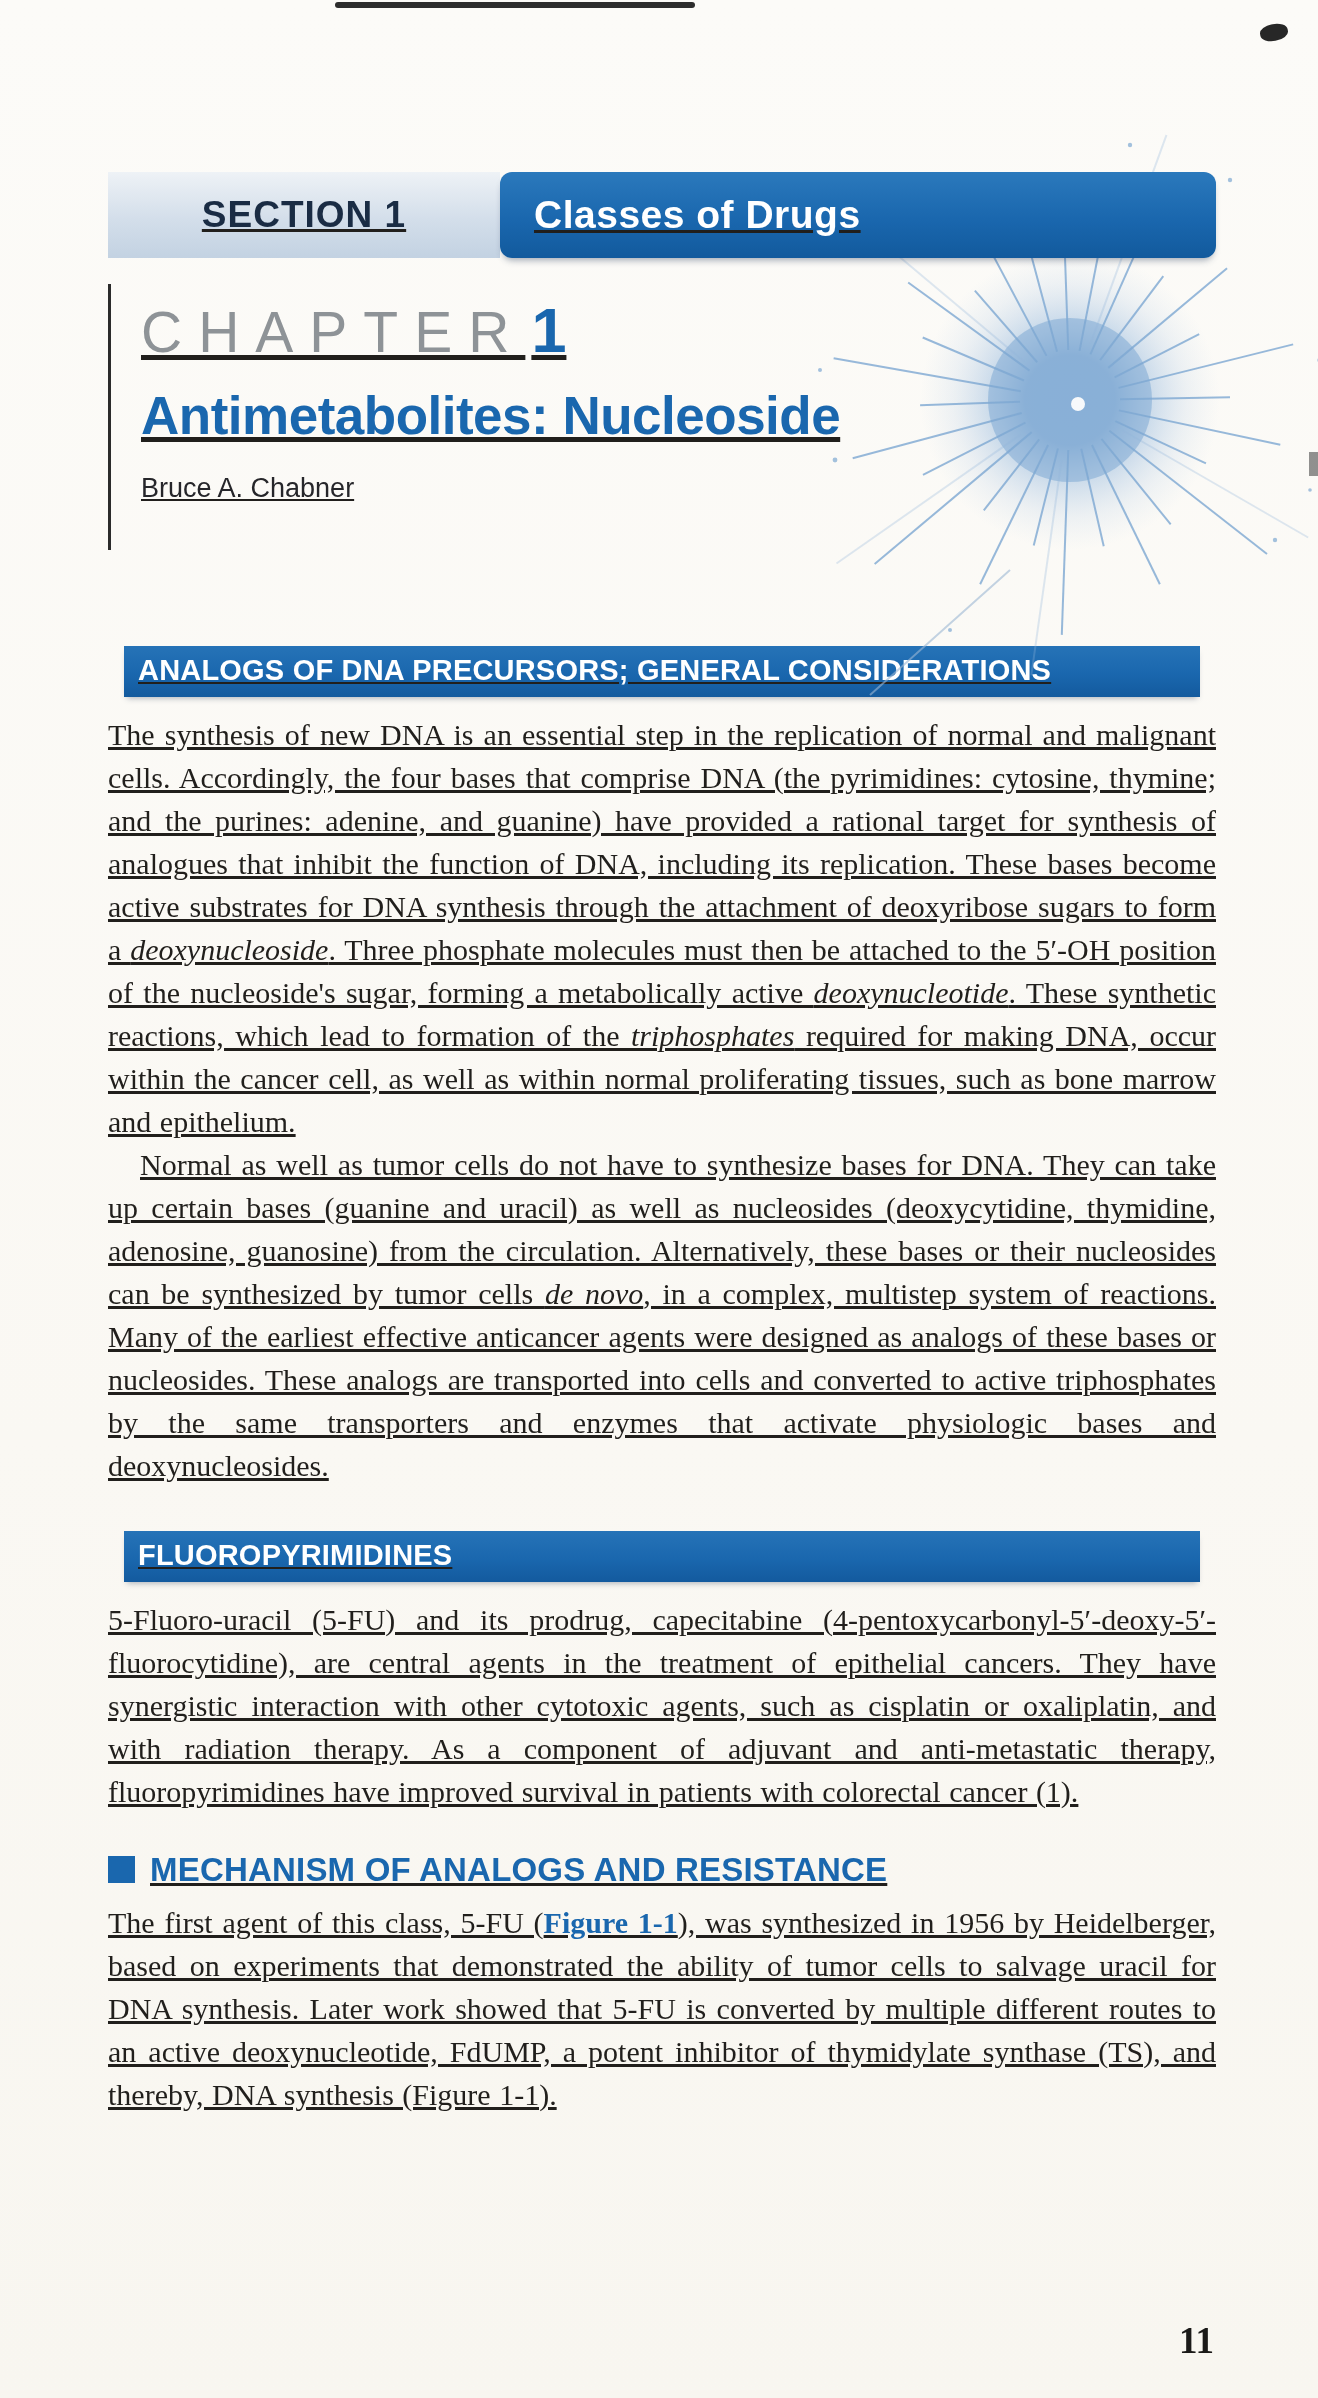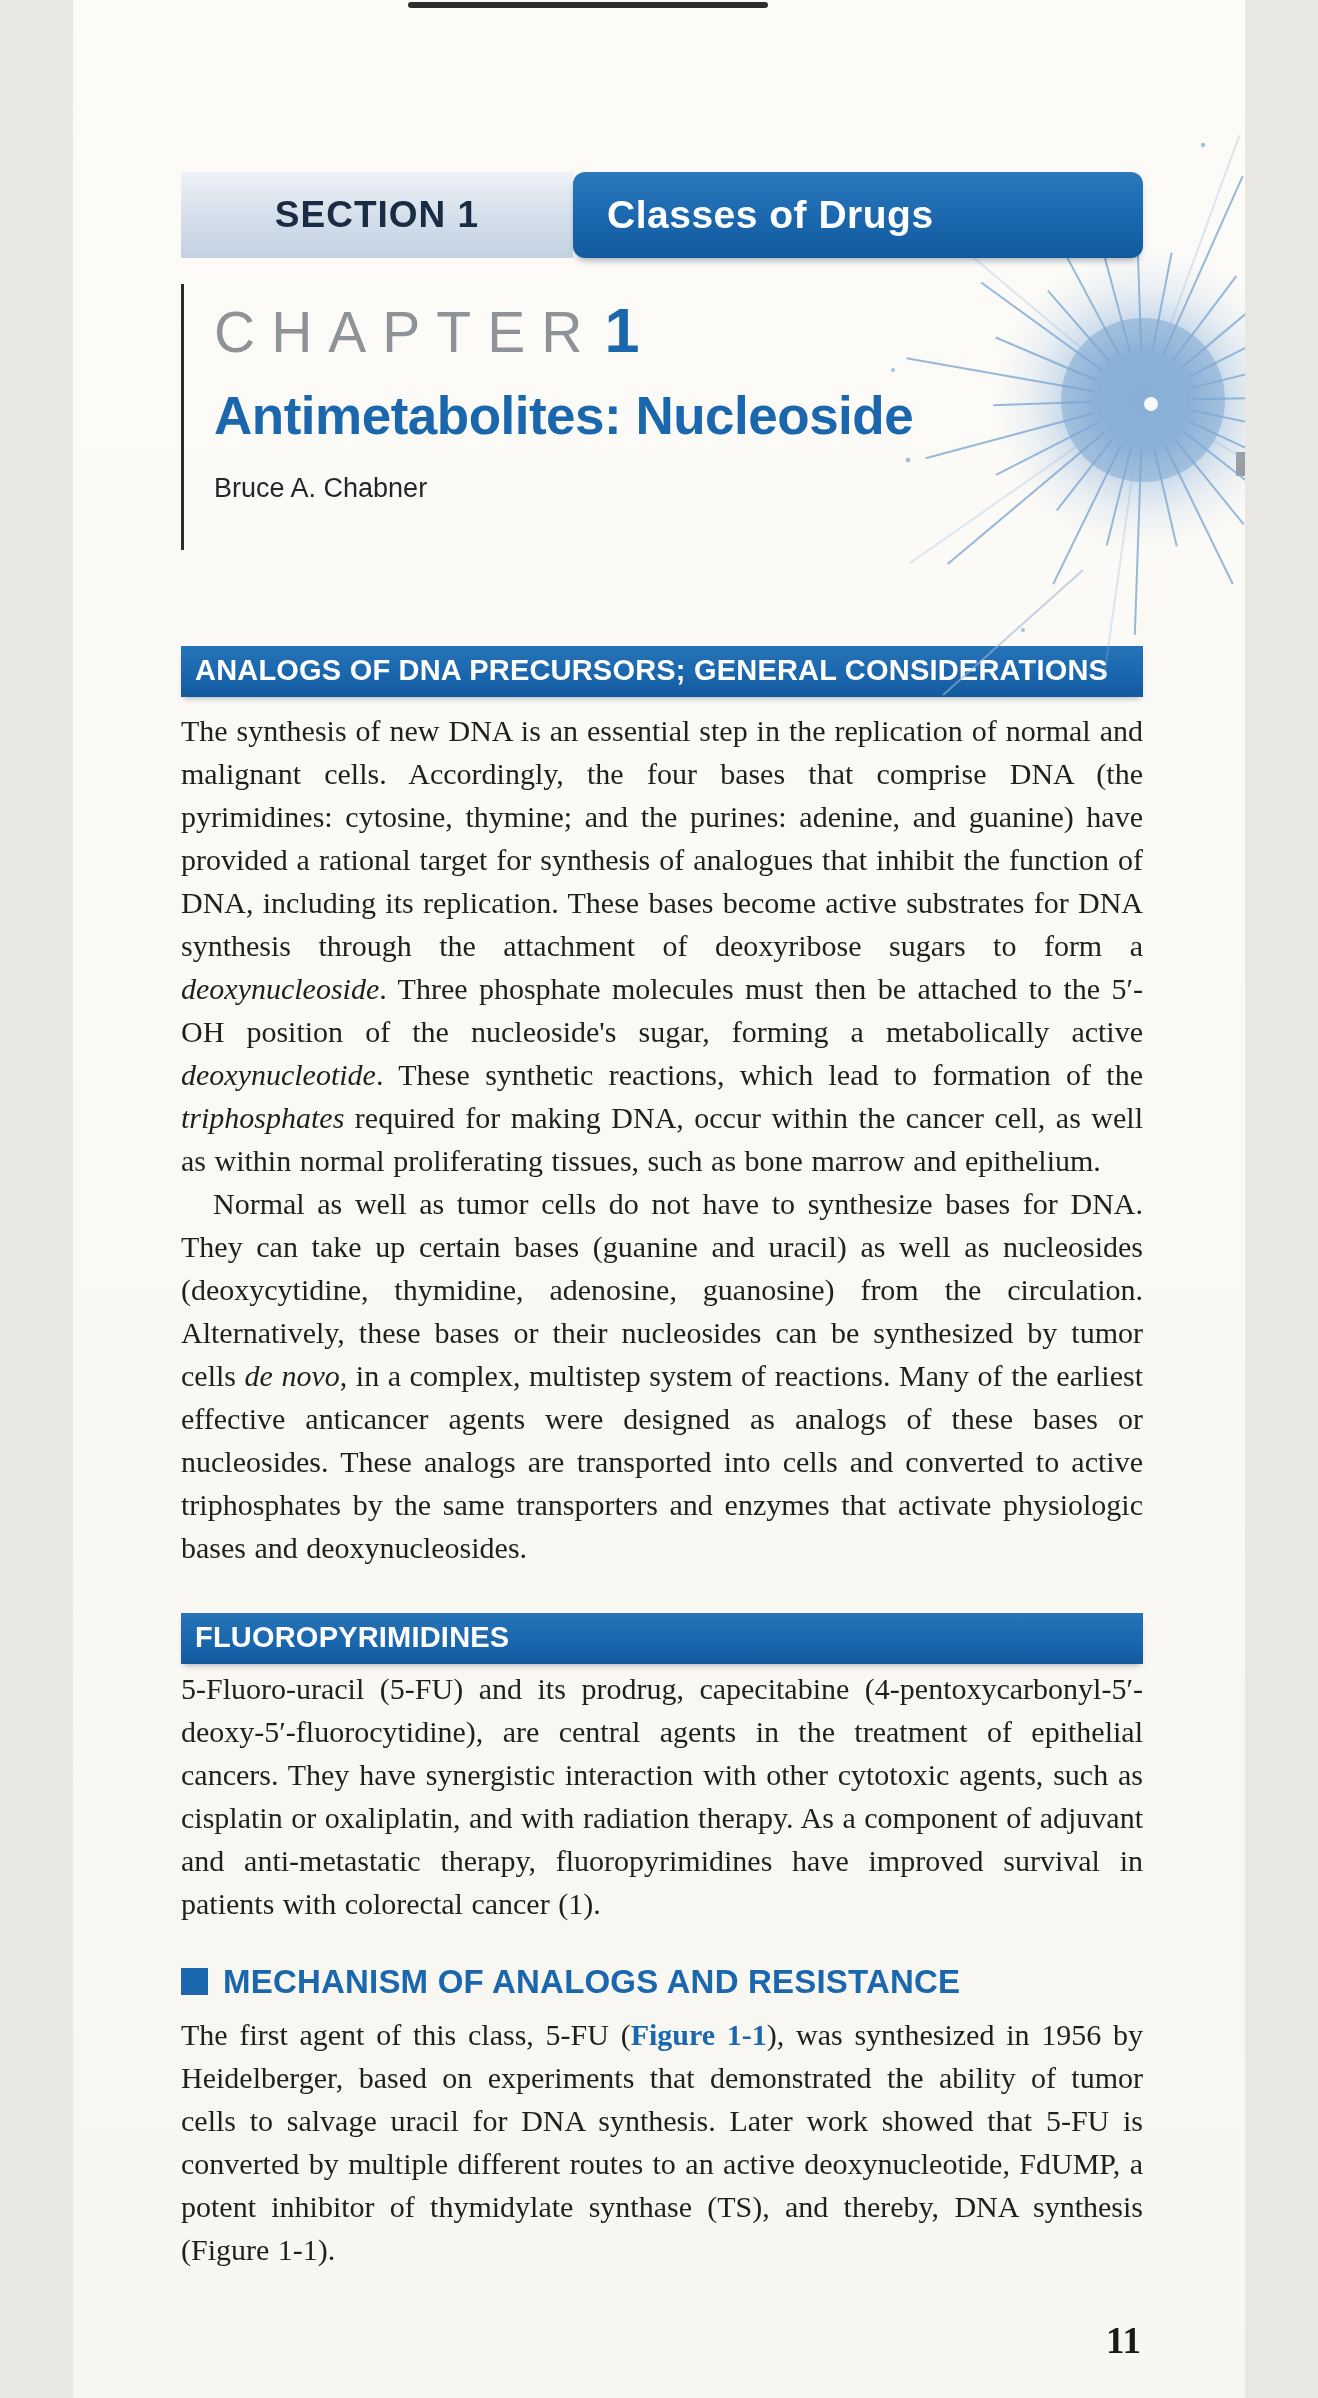--- a/index.html
+++ b/index.html
@@ -3,28 +3,29 @@
 <meta charset="utf-8">
 <style>
   html, body { margin: 0; padding: 0; }
   body {
     width: 1318px;
     font-family: "Liberation Serif", serif;
     background: #e9e7e2;
   }
   .page {
     position: relative;
-    width: 1172px;
+    width: 1318px;
     height: 2398px;
     margin: 0 auto;
     background: linear-gradient(180deg, #fcfbf8 0%, #faf8f3 60%, #f8f6f0 100%);
     overflow: hidden;
     box-sizing: border-box;
     padding: 0 102px 0 108px;
     color: #211f1c;
+    text-decoration: underline;
   }
 
   
   .mark-top { position:absolute; top:2px; left:335px; width:360px; height:6px; background:#161616; border-radius:3px; opacity:.9; }
   .mark-dot { position:absolute; top:24px; left:1260px; width:28px; height:17px; background:#101010; border-radius:50% / 45%; transform:rotate(-10deg); opacity:.9; }
   .mark-edge { position:absolute; top:452px; right:0; width:9px; height:24px; background:#4a4a4a; opacity:.6; }
 
   
   .section-bar { display:flex; margin-top:172px; height:86px; position:relative; z-index:3; }
   .section-label-box {
@@ -47,21 +48,21 @@
   .chapter-line { font-family:"Liberation Sans", sans-serif; font-size:57px; color:#8e9397; letter-spacing:16px; line-height:1.1; }
   .chapter-number { color:#1a67ae; font-weight:700; font-size:63px; letter-spacing:0; margin-left:6px; }
   .chapter-title { margin:20px 0 0 0; font-family:"Liberation Sans", sans-serif; font-size:53px; font-weight:700; color:#1a67ae; line-height:1.16; letter-spacing:-0.5px; }
   .author { margin-top:26px; font-family:"Liberation Sans", sans-serif; font-size:27px; color:#26262a; }
 
   
   .splash { position:absolute; top:100px; left:790px; width:560px; height:600px; pointer-events:none; z-index:1; }
 
   
   .bar-heading {
-    margin:0; background: linear-gradient(180deg, #2673b7 0%, #1a67ae 55%, #135a9e 100%);
+    margin:16px; background: linear-gradient(180deg, #2673b7 0%, #1a67ae 55%, #135a9e 100%);
     box-shadow: 0 4px 6px -3px rgba(40,60,90,.4);
     color:#ffffff; font-family:"Liberation Sans", sans-serif;
     font-weight:700; font-size:29px; letter-spacing:.2px;
     padding:9px 14px 10px 14px; line-height:1.1;
   }
   .h-analogs { margin-top:96px; }
   .h-fluoro  { margin-top:44px; }
 
   
   .sub-heading { display:flex; align-items:center; gap:15px; margin:38px 0 0 0;

